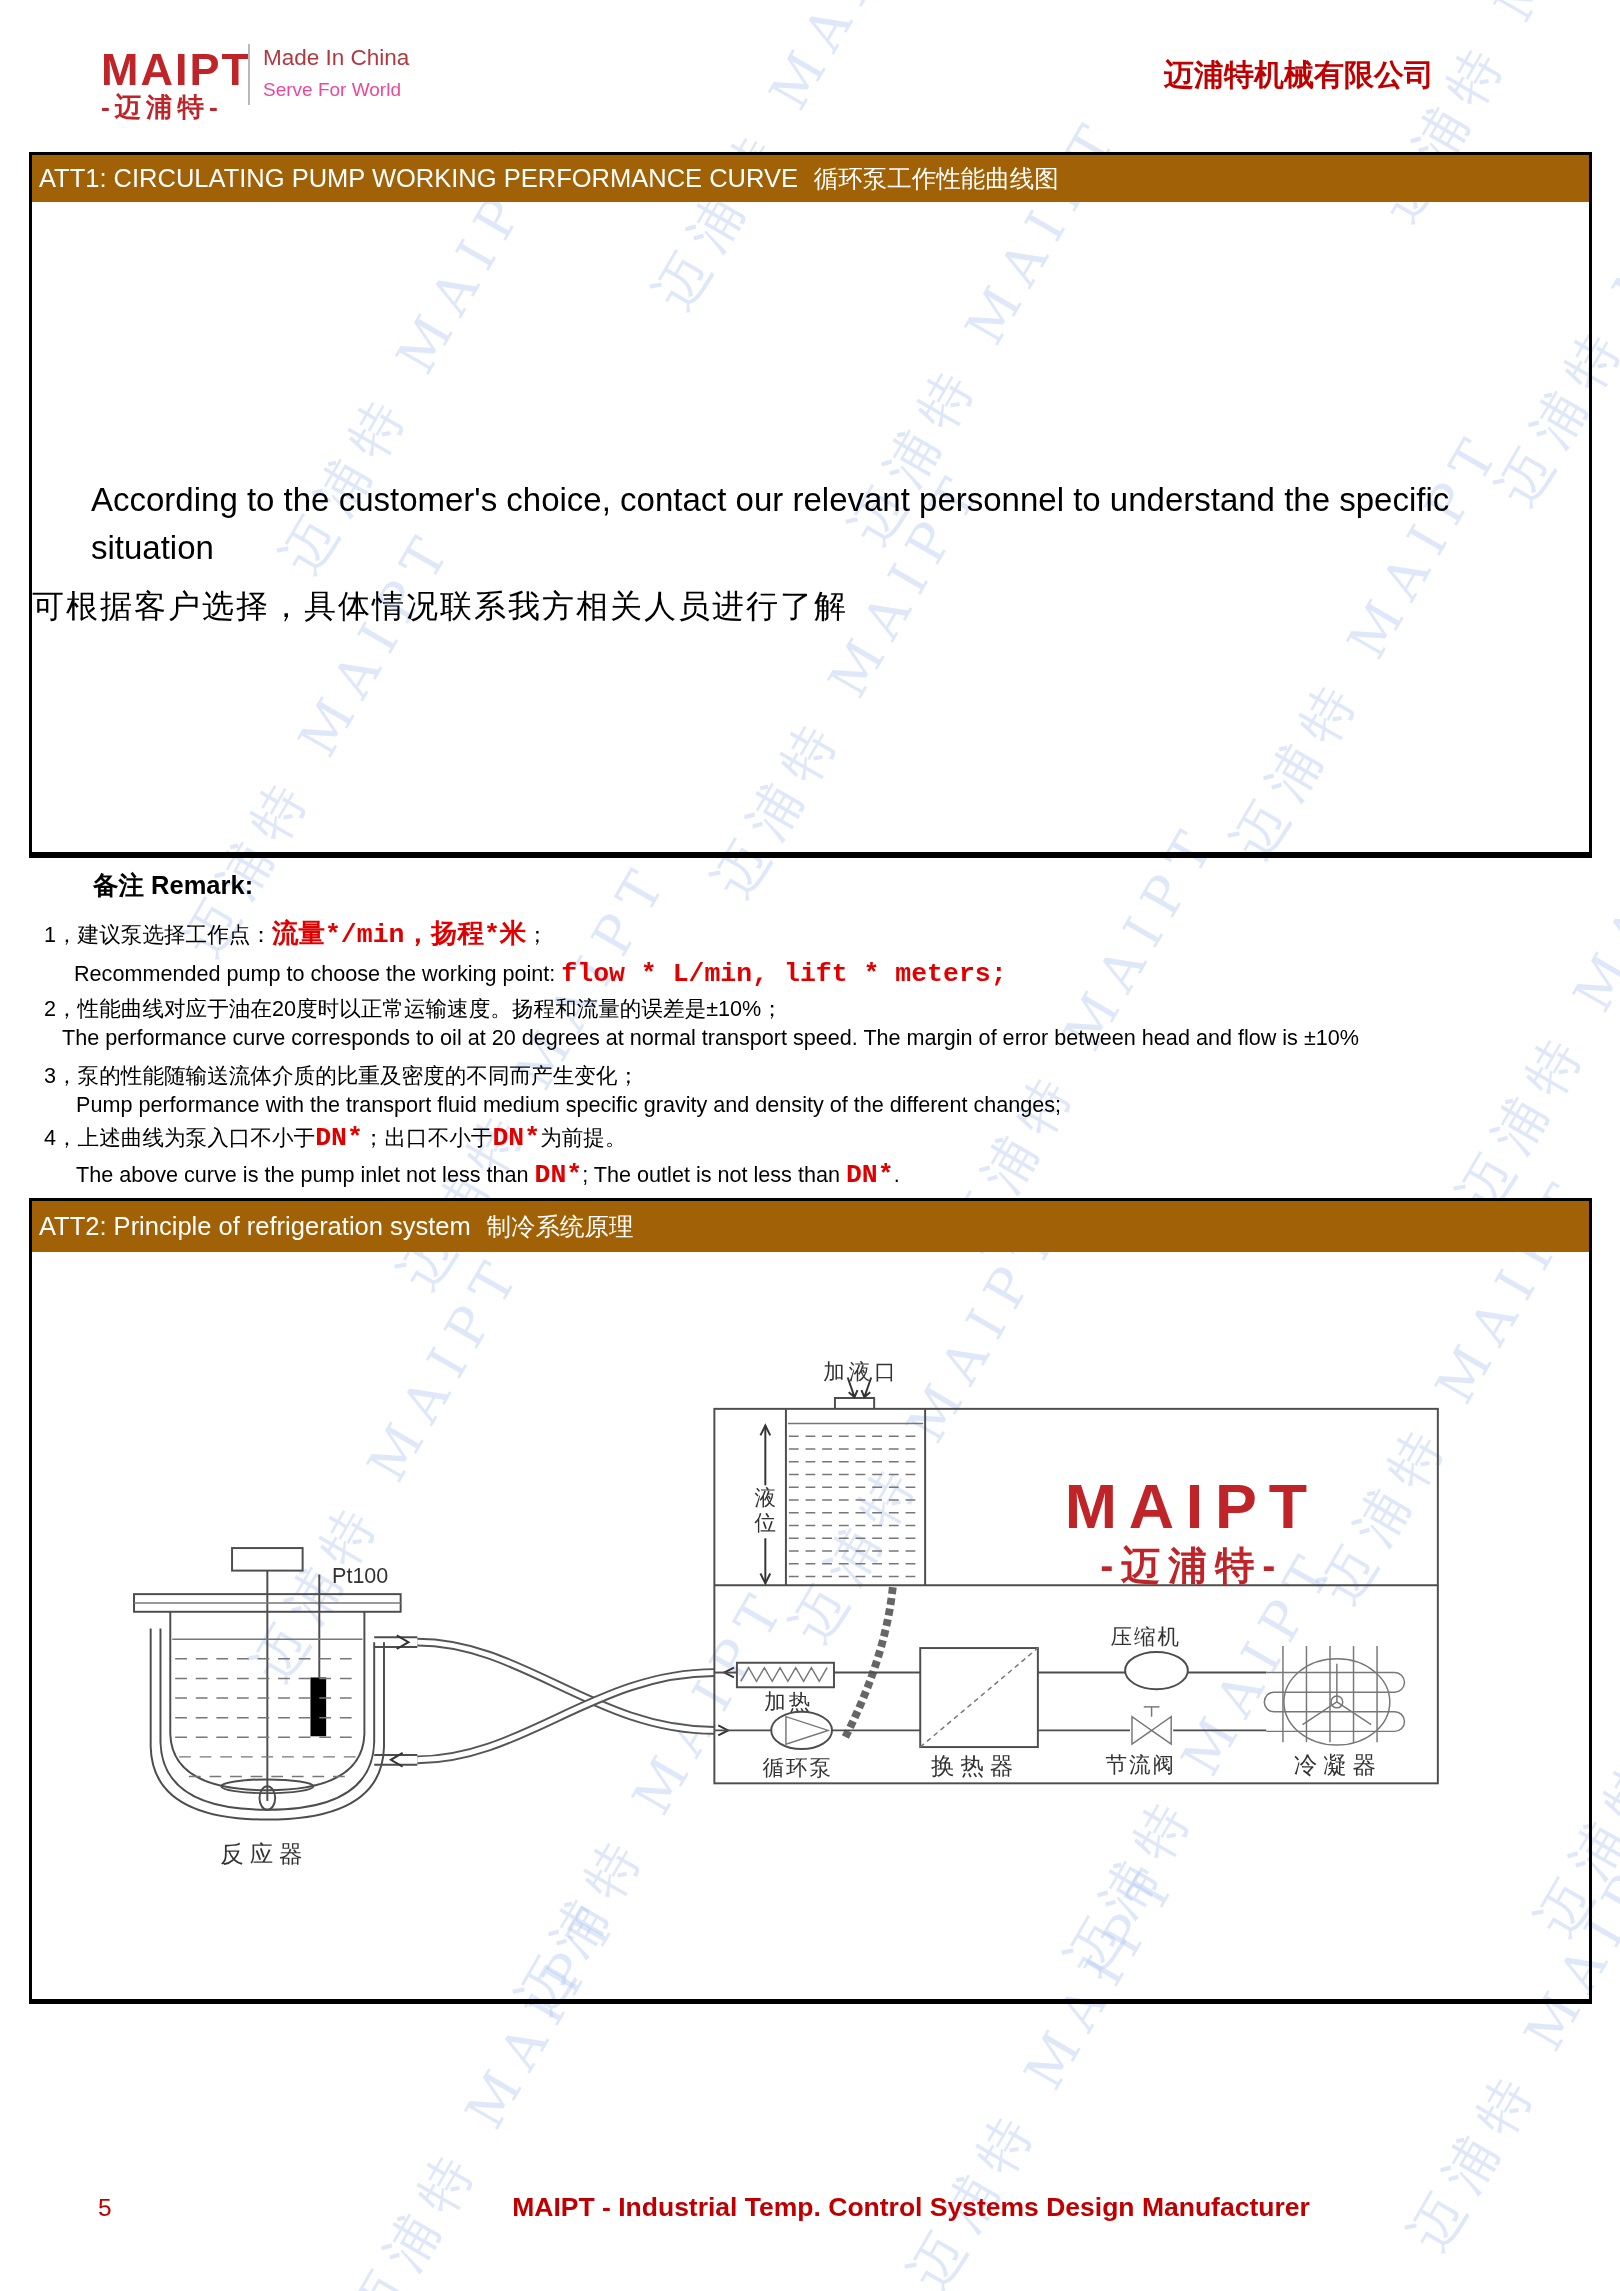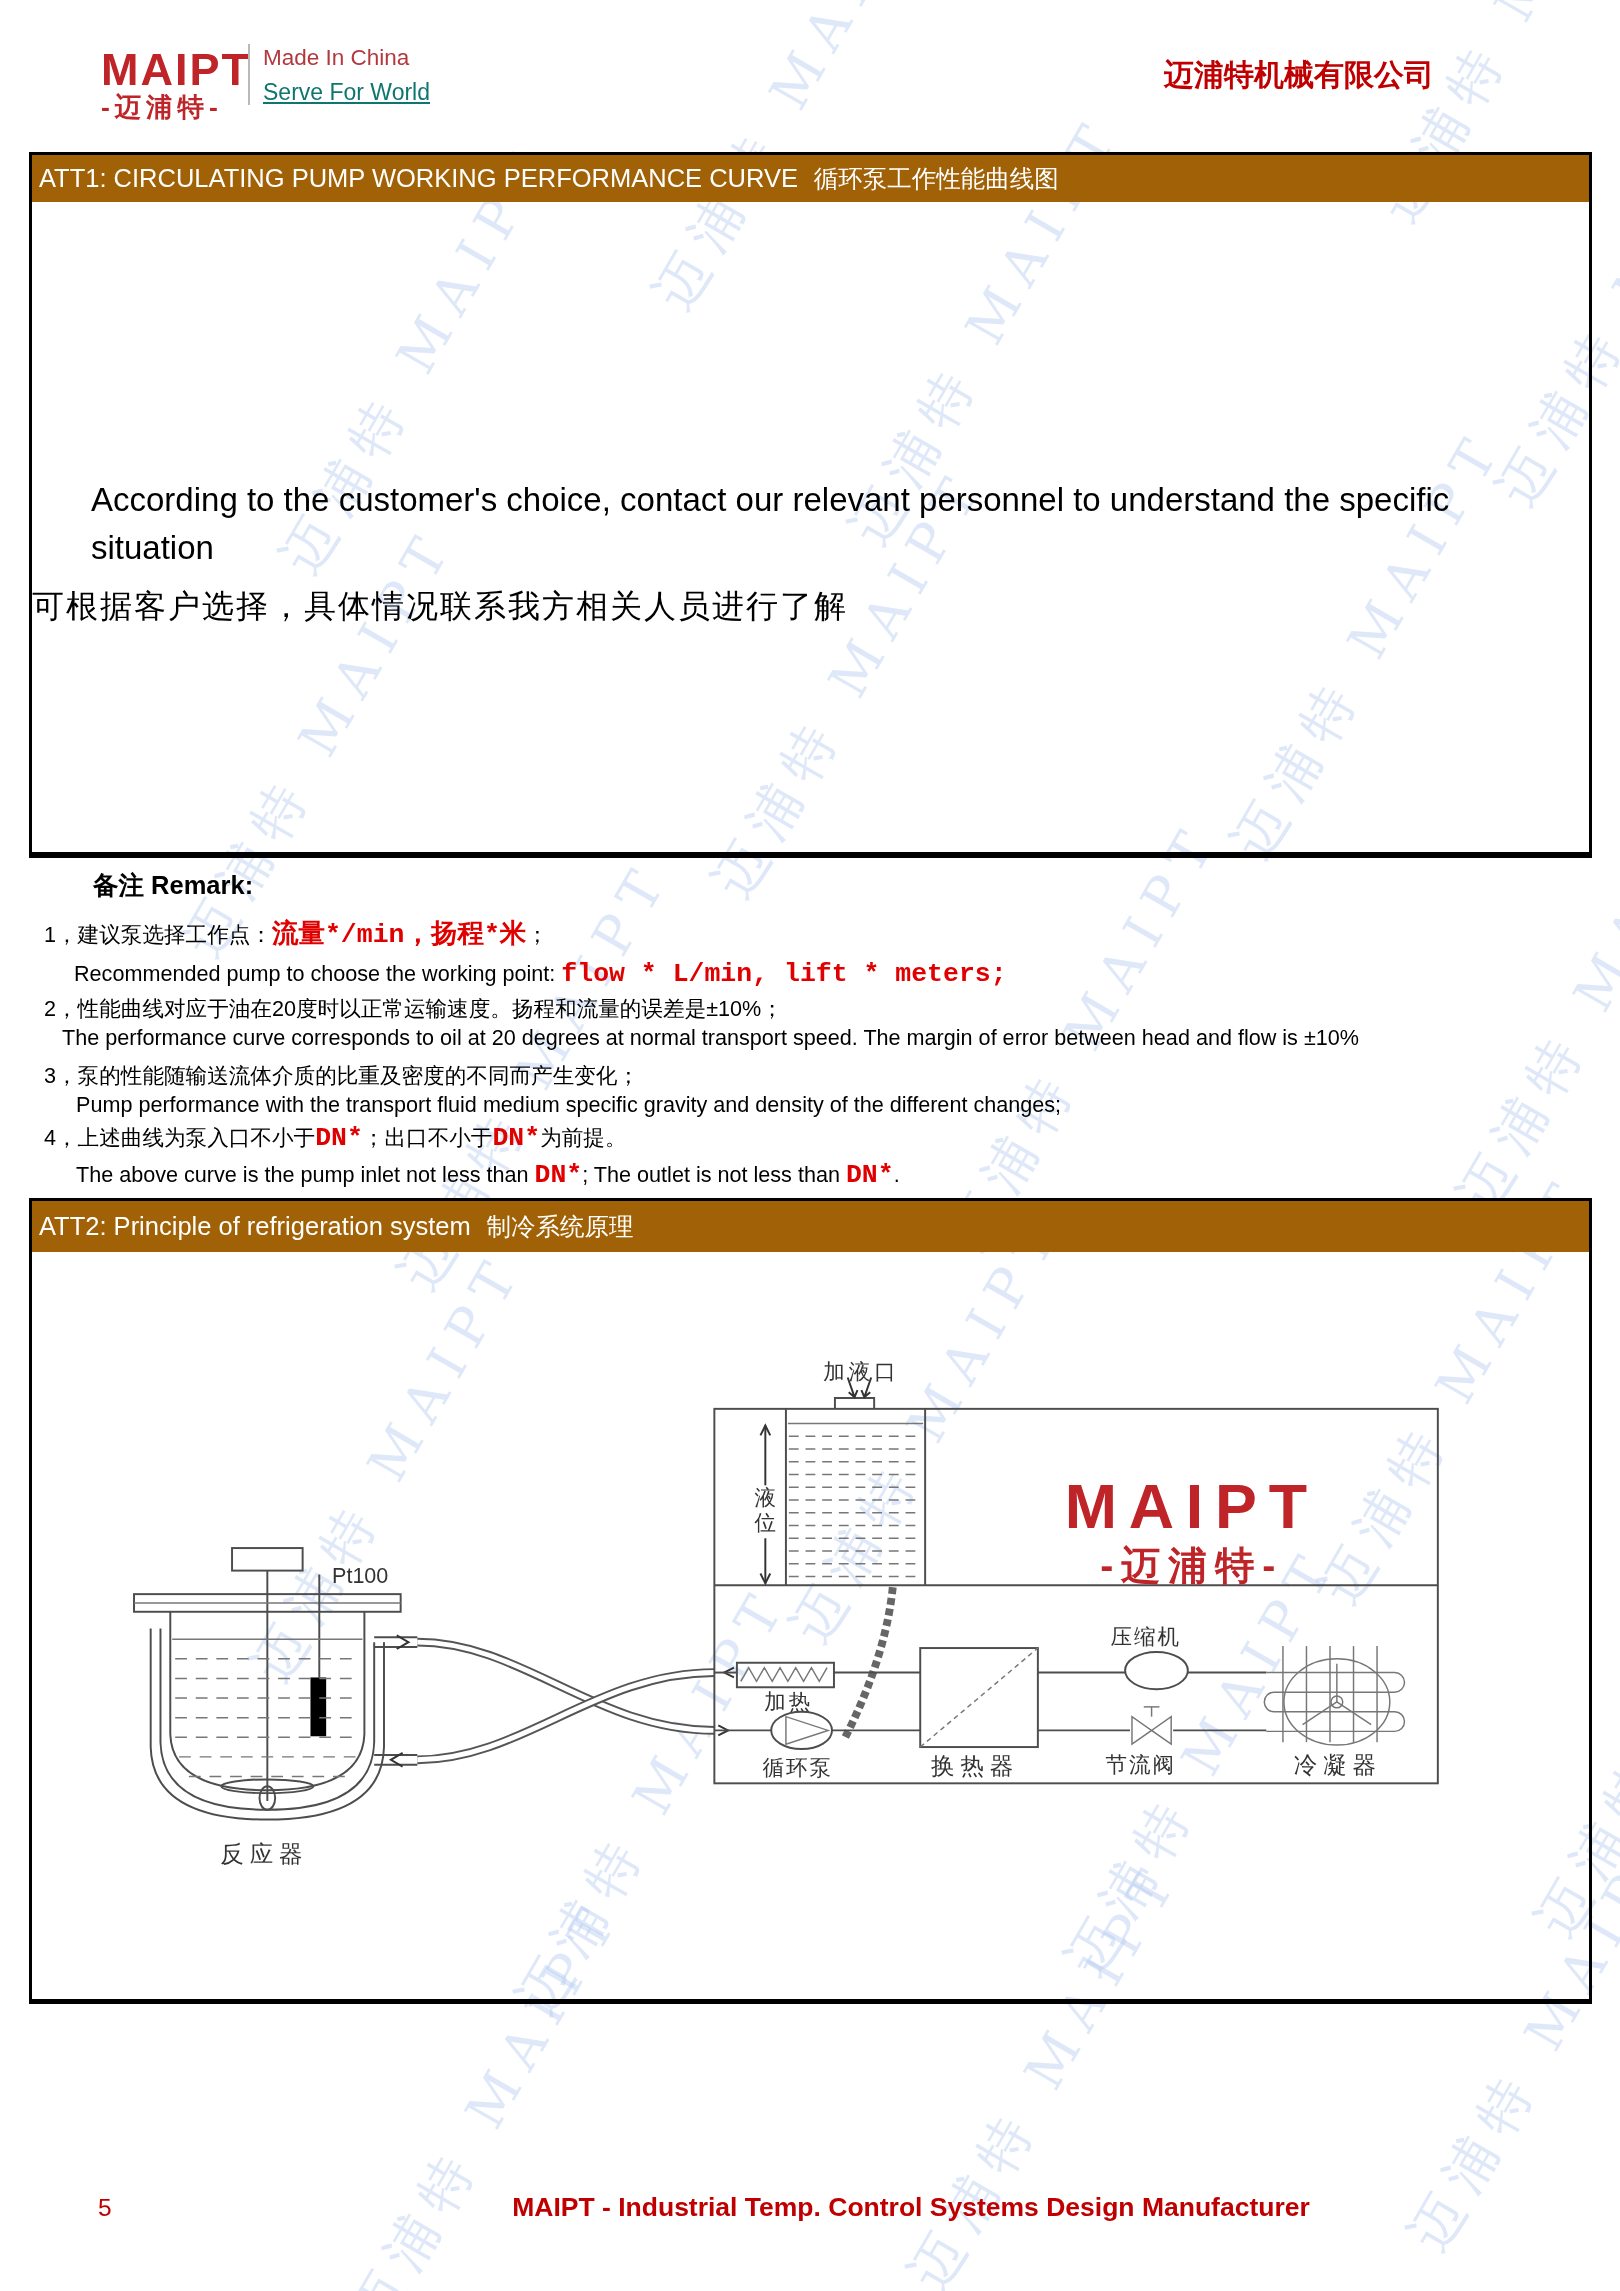--- a/index.html
+++ b/index.html
@@ -16,21 +16,21 @@
     color:rgba(176,201,238,0.42);
     transform:rotate(-60deg);
     pointer-events:none;
   }
   
   .hdr { position:absolute; z-index:2; }
   .logo-main { left:101px; top:47px; font-size:45px; font-weight:bold; letter-spacing:2px; color:#be2428; line-height:1; }
   .logo-sub  { left:101px; top:94px; font-size:26.5px; font-weight:bold; letter-spacing:4.9px; color:#be2428; line-height:1; }
   .hdr-divider { left:248px; top:44px; width:2px; height:61px; background:#b9b9b9; }
   .tagline1 { left:263px; top:45px; font-size:22.5px; color:#b2383f; }
-  .tagline2 { left:263px; top:79px; font-size:23px; color:#0f766e;text-decoration:underline; }
+  .tagline2 { left:263px; top:79px; font-size:19px; color:#ec4899; }
   .company  { left:1164px; top:55px; font-size:30px; font-weight:bold; color:#c00000; }
   
   .att-box {
     position:absolute; left:29px; width:1557px; z-index:1;
     border:3.9px solid #000; background:transparent; box-sizing:content-box;
   }
   .box1 { top:152px; height:697px; border-bottom-width:6.9px; }
   .box2 { top:1198px; height:798px; border-bottom-width:5.9px; }
   .att-banner {
     background:#a16207; color:#fff; display:flex; align-items:center;

